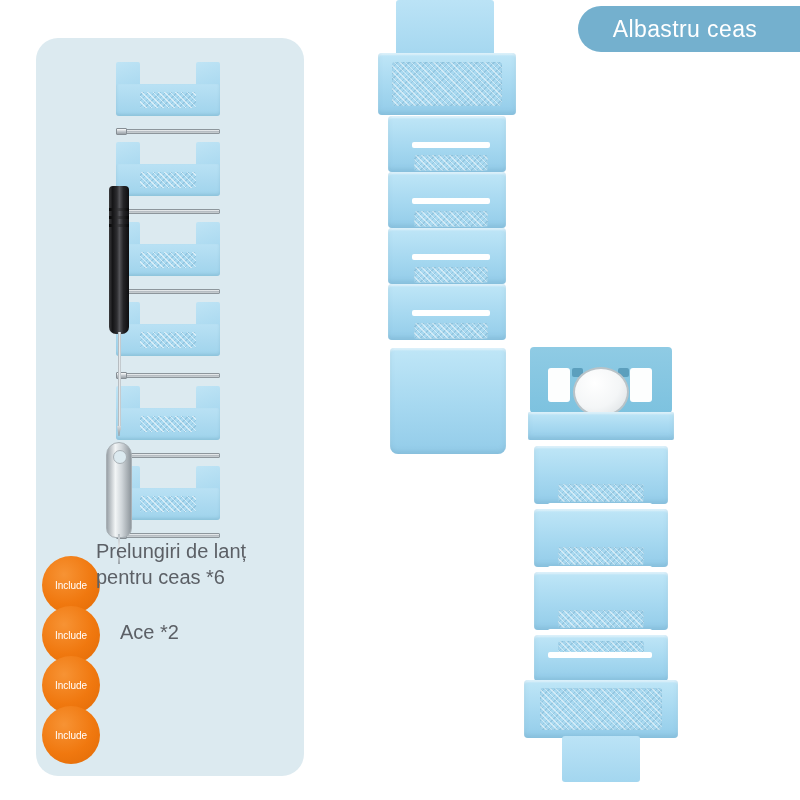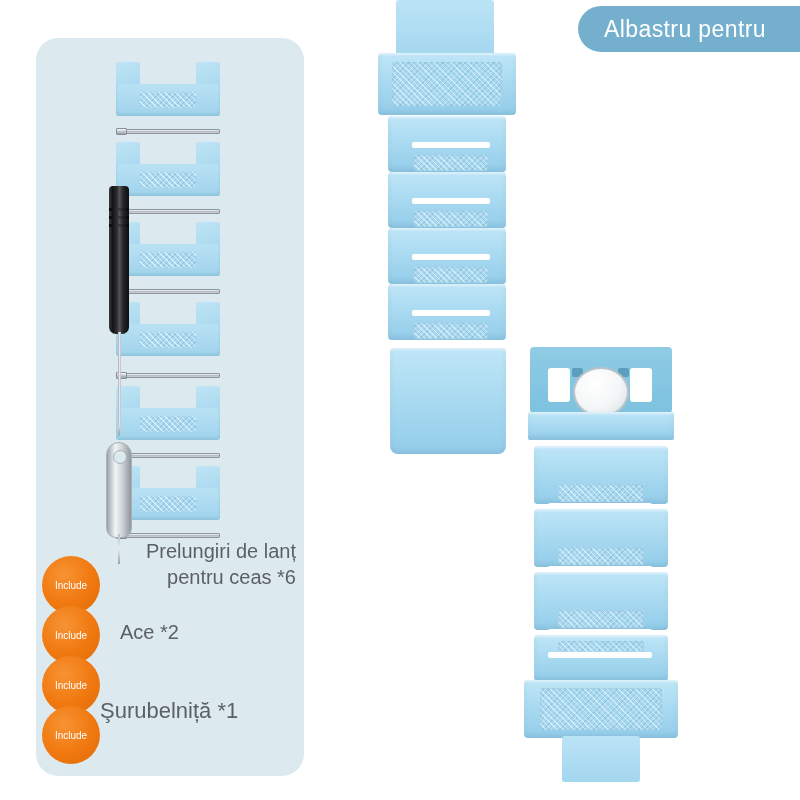--- a/index.html
+++ b/index.html
@@ -232,21 +232,21 @@
   .clasp-nub {
     position: absolute;
     background: #5c9fbd;
     border-radius: 2px;
   }
 </style>
 </head>
 <body>
 
 <div class="color-badge">
-  <div class="color-badge-label">Albastru pentru</div>
+  <div class="color-badge-label">Albastru ceas</div>
 </div>
 
 <div class="panel">
 
   <div class="link" style="left:80px; top:24px;">
     <div class="lblock left"></div>
     <div class="lblock right"></div>
     <div class="lbar"></div>
     <div class="ltex"></div>
   </div>
@@ -327,24 +327,23 @@
   <div class="inc-badge" style="left:6px; top:568px;">
     <span>Include</span>
   </div>
   <div class="inc-badge" style="left:6px; top:618px;">
     <span>Include</span>
   </div>
   <div class="inc-badge" style="left:6px; top:668px;">
     <span>Include</span>
   </div>
 
-  <div class="caption" style="left:60px; top:500px; width:200px; text-align:right;">Prelungiri de lanț
+  <div class="caption" style="left:60px; top:500px; width:200px; text-align:left;">Prelungiri de lanț
 pentru ceas *6</div>
   <div class="caption" style="left:84px; top:581px;">Ace *2</div>
-  <div class="caption" style="left:64px; top:660px; font-size:22px;">Şurubelniță *1</div>
 </div>
 
 <div class="band-wrap">
 
   <div class="tab" style="left:396px; top:0px; width:98px; height:60px;"></div>
 
   <div class="seg" style="left:378px; top:53px; width:138px; height:62px;"></div>
   <div class="seg-tex" style="left:392px; top:62px; width:110px; height:44px;"></div>
 
   <div class="seg" style="left:388px; top:116px; width:118px; height:56px;"></div>

